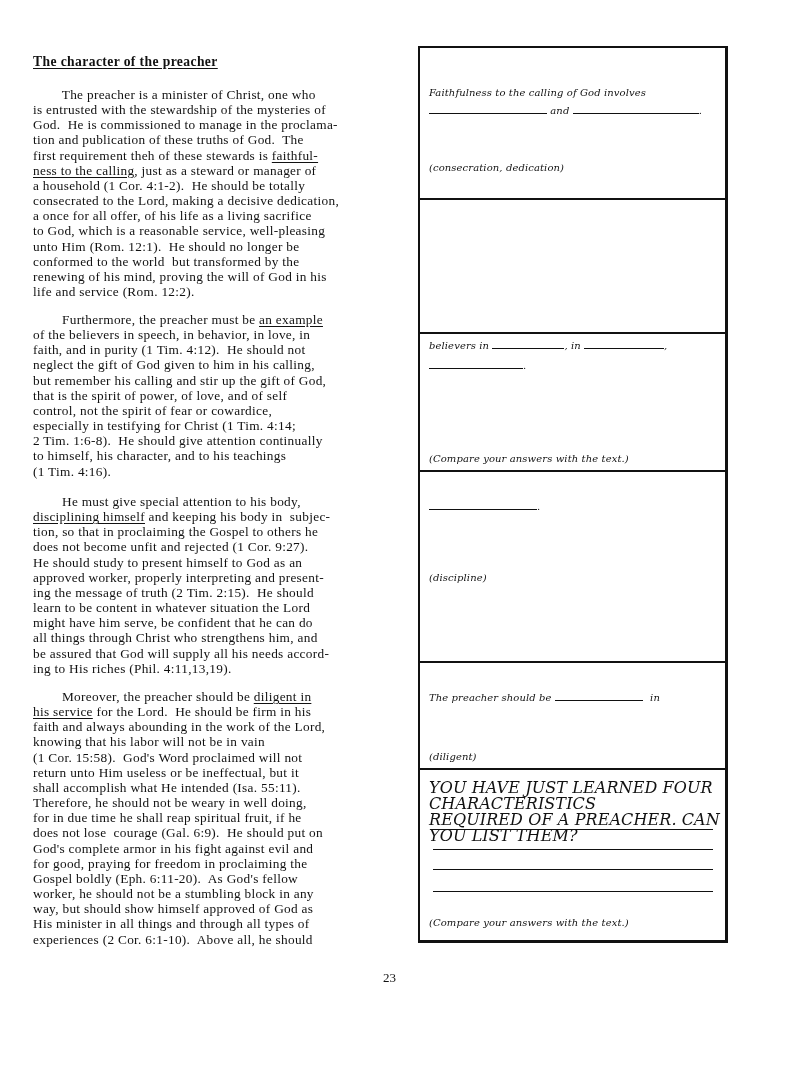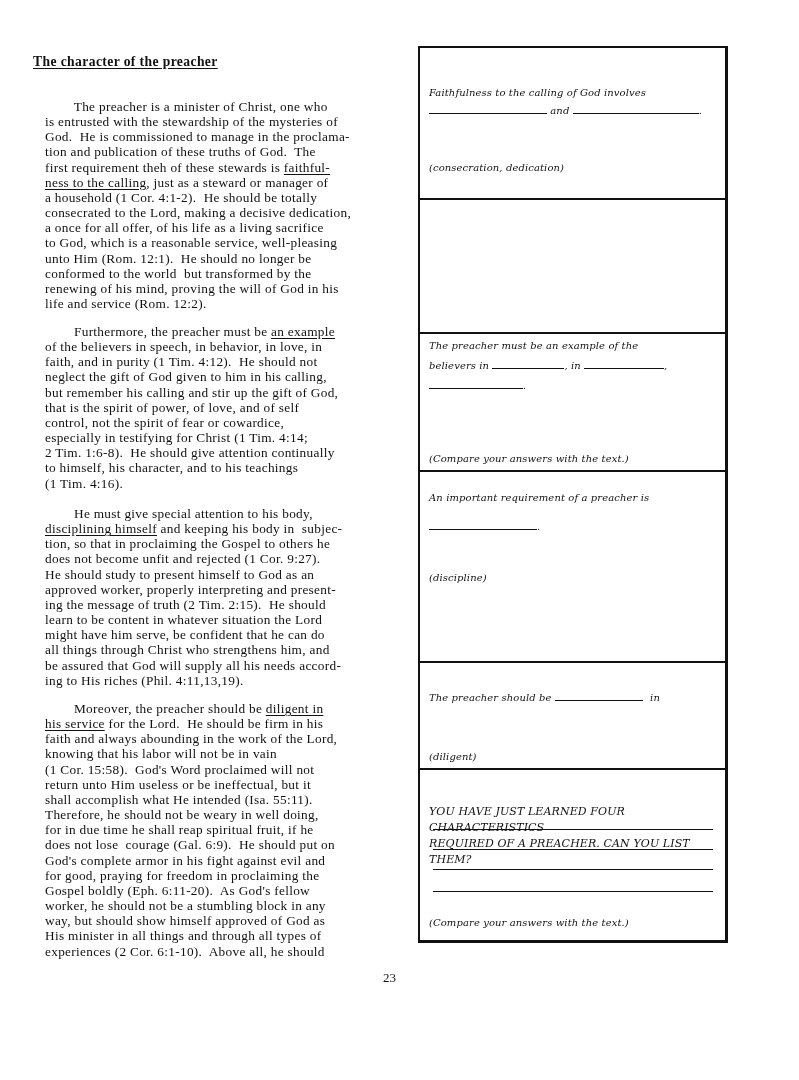--- a/index.html
+++ b/index.html
@@ -27,21 +27,21 @@
     }
     .para {
       position: absolute;
       left: 33px;
       width: 384px;
       font-family: "Liberation Serif", "DejaVu Serif", serif;
       font-size: 13.3px;
       line-height: 15.15px;
       letter-spacing: 0.3px;
       white-space: pre;
-      margin: 12px;
+      margin: 0;
     }
     .u {
       text-decoration: underline;
       text-underline-offset: 2px;
     }
     .frame {
       position: absolute;
       left: 418px;
       top: 46px;
       width: 310px;
@@ -165,51 +165,49 @@
   <div>Faithfulness to the calling of God involves</div>
   <div style="margin-top:-2px;">
     <span class="blank" style="width:118px;"></span>
     <span>and</span>
     <span class="blank" style="width:126px;"></span><span>.</span>
   </div>
 </div>
 <div class="box-text" style="top:158px;">(consecration, dedication)</div>
 
 <div class="box-text" style="top:336px;">
-  <div>The preacher must be an example of the</div>
   <div>
     <span>believers in</span>
     <span class="blank" style="width:72px;"></span><span>,</span>
     <span>in</span>
     <span class="blank" style="width:80px;"></span><span>,</span>
   </div>
   <div>
     <span class="blank" style="width:94px;"></span><span>.</span>
   </div>
 </div>
 <div class="box-text" style="top:449px;">(Compare your answers with the text.)</div>
 
 <div class="box-text" style="top:488px;">
-  <div>An important requirement of a preacher is</div>
   <div style="margin-top:9px;">
     <span class="blank" style="width:108px;"></span><span>.</span>
   </div>
 </div>
 <div class="box-text" style="top:568px;">(discipline)</div>
 
 <div class="box-text" style="top:688px;">
   <div>
     <span>The preacher should be</span>
     <span class="blank" style="width:88px;"></span>
     <span style="margin-left:4px;">in</span>
   </div>
 </div>
 <div class="box-text" style="top:747px;">(diligent)</div>
 
-<div class="box-text" style="top:804px; line-height:16px; font-size:11px;">
+<div class="box-text" style="top:780px; line-height:16px; font-size:16px;">
   <div>YOU HAVE JUST LEARNED FOUR CHARACTERISTICS</div>
   <div>REQUIRED OF A PREACHER.  CAN YOU LIST THEM?</div>
 </div>
 <div class="answer-line" style="top:829px;"></div>
 <div class="answer-line" style="top:849px;"></div>
 <div class="answer-line" style="top:869px;"></div>
 <div class="answer-line" style="top:891px;"></div>
 <div class="box-text" style="top:913px;">(Compare your answers with the text.)</div>
 
 <div class="page-number">23</div>

